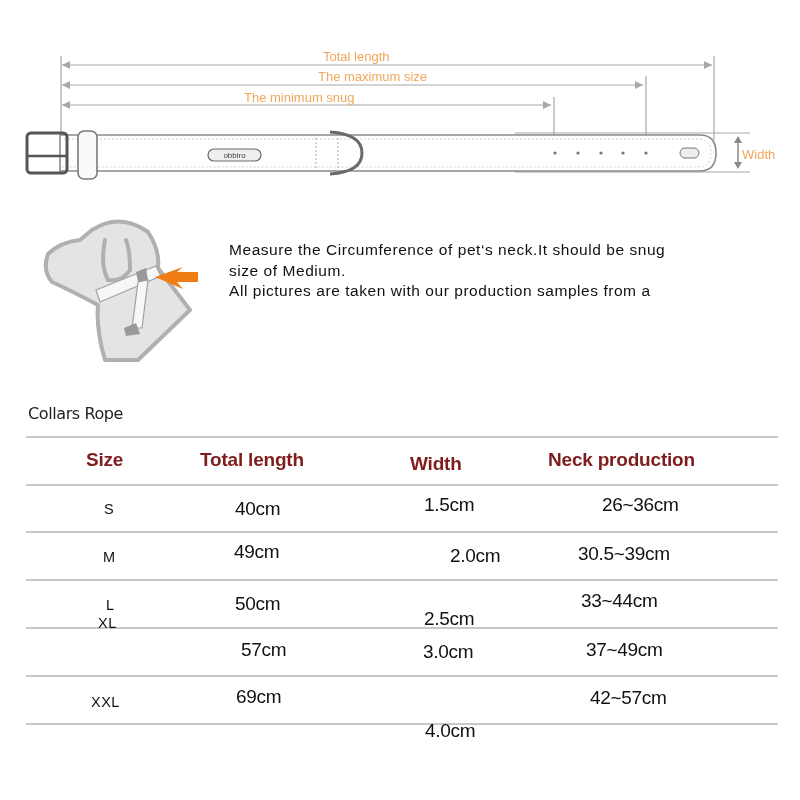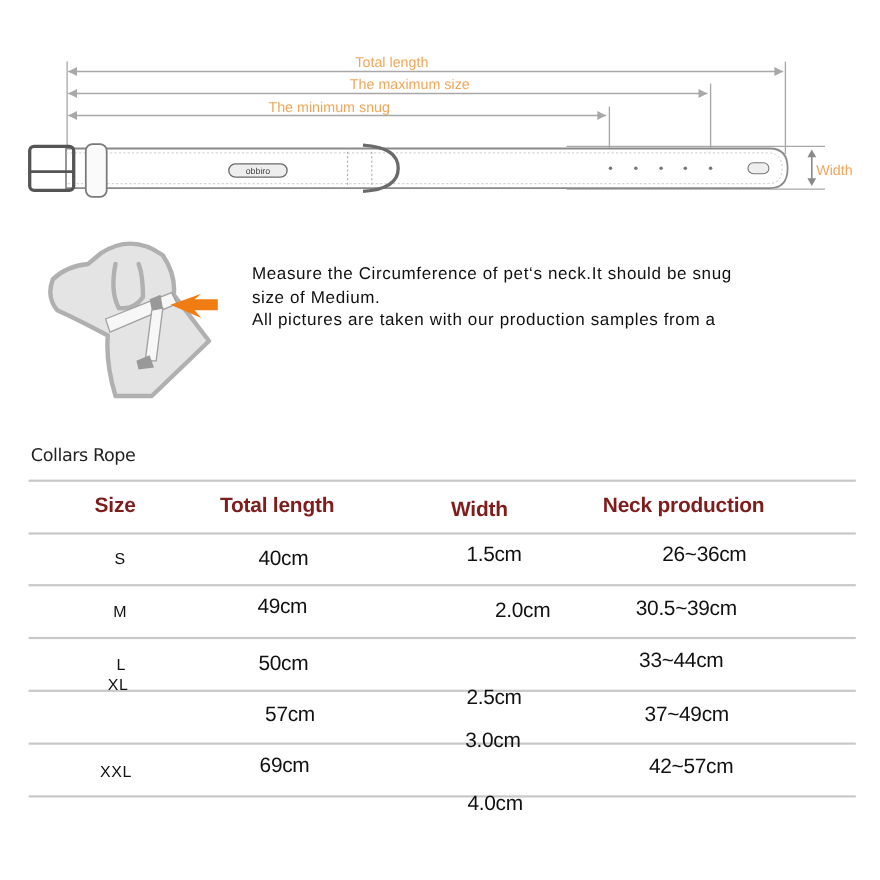--- a/index.html
+++ b/index.html
@@ -131,28 +131,28 @@
   <div>
     <span class="td size" style="left:103px; top:549px;">M</span>
     <span class="td" style="left:234px; top:541px;">49cm</span>
     <span class="td" style="left:424px; top:545px;margin-left:26px;">2.0cm</span>
     <span class="td" style="left:578px; top:543px;">30.5~39cm</span>
   </div>
 
   <div>
     <span class="td size" style="left:106px; top:597px;">L</span>
     <span class="td" style="left:235px; top:593px;">50cm</span>
-    <span class="td" style="left:424px; top:624px;text-align:right;">2.5cm</span>
+    <span class="td" style="left:424px; top:608px;text-align:right;">2.5cm</span>
     <span class="td" style="left:581px; top:590px;">33~44cm</span>
   </div>
 
   <div>
     <span class="td size" style="left:98px; top:615px;">XL</span>
     <span class="td" style="left:241px; top:639px;">57cm</span>
-    <span class="td" style="left:423px; top:641px;margin-top:22px;">3.0cm</span>
+    <span class="td" style="left:423px; top:641px;">3.0cm</span>
     <span class="td" style="left:586px; top:639px;">37~49cm</span>
   </div>
 
   <div>
     <span class="td size" style="left:91px; top:694px;">XXL</span>
     <span class="td" style="left:236px; top:686px;">69cm</span>
     <span class="td" style="left:425px; top:692px;margin-top:28px;">4.0cm</span>
     <span class="td" style="left:590px; top:687px;">42~57cm</span>
   </div>
 </div>

